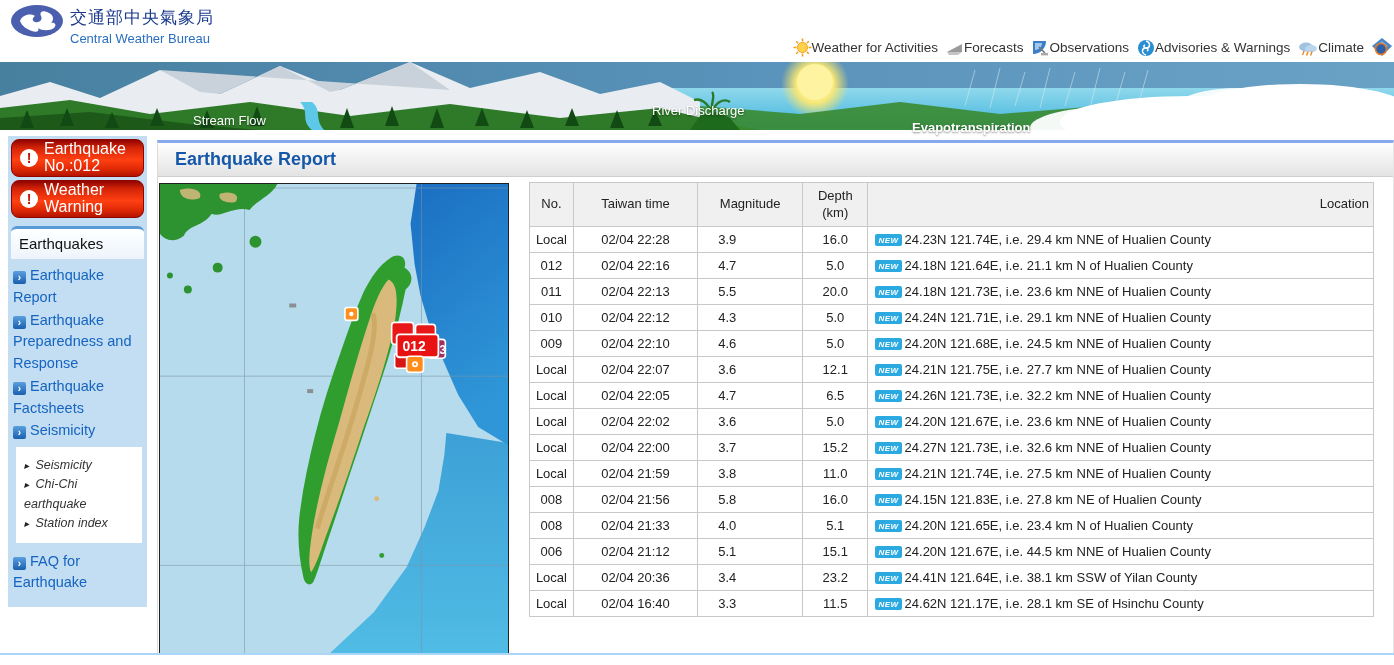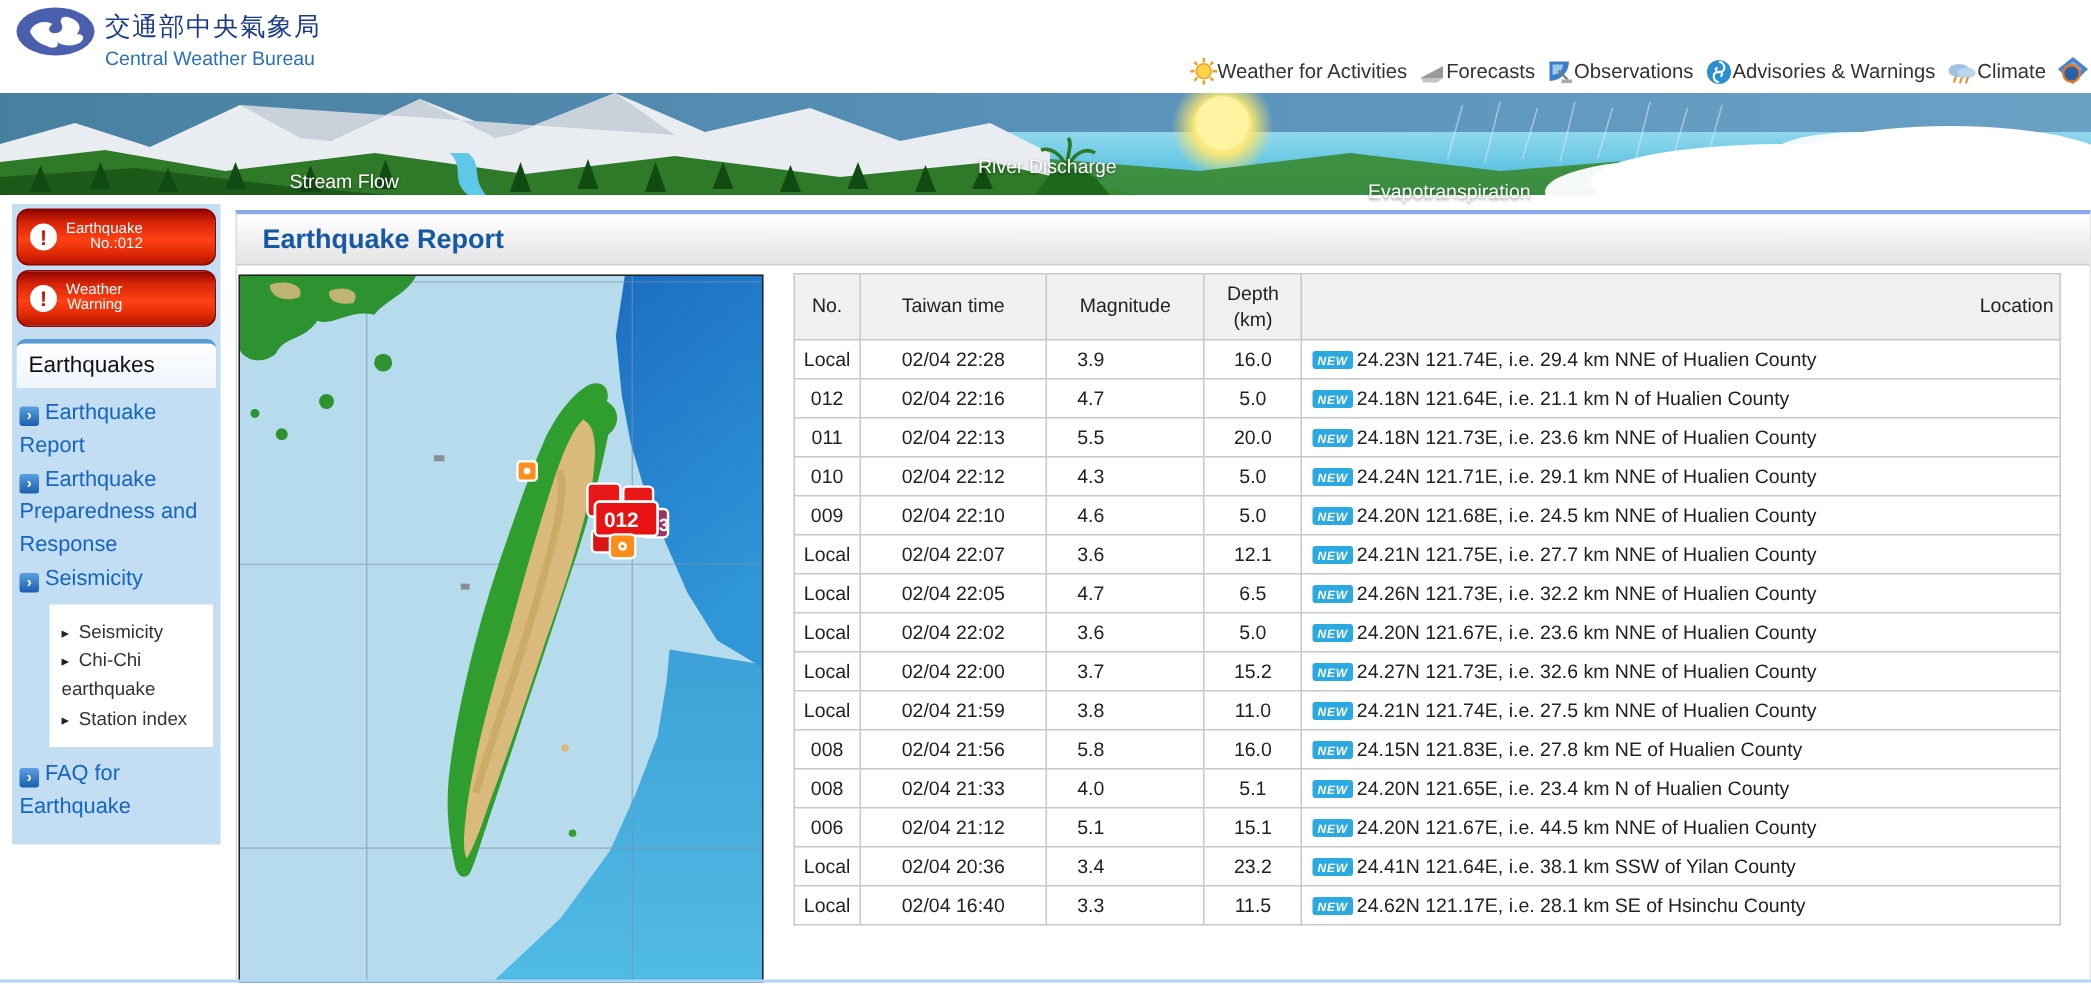--- a/index.html
+++ b/index.html
@@ -23,28 +23,28 @@
   #banner svg { display:block; }
   .banner-label { position:absolute; color:#fff; font-size:13px; text-shadow:0 1px 2px rgba(0,0,0,.45); white-space:nowrap; }
 
   
   #sidebar { position:absolute; left:8px; top:136px; width:139px; background:#c3ddf2; padding:3px 3px 12px 3px; }
   .alert-btn { position:relative; width:133px; height:38px; border-radius:8px; margin-bottom:3px; cursor:pointer;
     background:linear-gradient(180deg,#8f0400 0%,#d42408 22%,#ff4012 55%,#e02a06 80%,#b31400 100%);
     border:1px solid #8f0400; display:flex; align-items:center; }
   .alert-icon { width:18px; height:18px; margin:0 6px 0 8px; border-radius:50%; background:#fff; color:#cc1100;
     font-weight:bold; font-size:14px; line-height:18px; text-align:center; flex:0 0 auto; }
-  .alert-text { color:#fff; font-size:10px; line-height:1.05;text-align:right; }
+  .alert-text { color:#fff; font-size:16px; line-height:1.05; }
   #eq-section-header { margin-top:8px; background:linear-gradient(#feffff,#edf4fb); border-top:3px solid #5b9bd5;
     border-radius:6px 6px 0 0; padding:6px 8px 7px 8px; font-size:15px; color:#111; }
   #menu-area { padding:6px 2px 0 2px; }
   .side-link { font-size:14.5px; color:#1565c0; line-height:1.5; margin-bottom:1px; cursor:pointer; }
   .bullet-sq { display:inline-block; width:13px; height:13px; border-radius:2px; margin-right:4px; vertical-align:-1px;
     background:linear-gradient(#5aa0e0,#1a5fae); color:#fff; font-size:10px; font-weight:bold; line-height:13px; text-align:center; }
-  #submenu { background:#fff; margin:5px 0 8px 20px; padding:9px 8px 9px 8px; }
+  #submenu { background:#fff; margin:5px 0 8px 3px; padding:9px 8px 9px 8px;font-style:italic; }
   .sub-link { font-size:12.5px; color:#333; line-height:1.55; cursor:pointer; }
   .sub-link .tri { font-size:10px; color:#222; margin-right:3px; }
 
   
   #main-box { position:absolute; left:157px; top:140px; width:1237px; height:513px; background:#fff;
     border-top:3px solid #8aa8ec; border-left:1px solid #dcdcdc; border-right:1px solid #e6e6e6; }
   #main-title-bar { height:34px; background:linear-gradient(#ffffff,#e3e3e3); border-bottom:1px solid #cfcfcf;
     display:flex; align-items:center; padding-left:17px; }
   #main-title { font-size:18px; font-weight:bold; color:#1558a8; }
 
@@ -221,21 +221,21 @@
       <g fill="#ffffff">
         <ellipse cx="1190" cy="60" rx="130" ry="26"></ellipse>
         <ellipse cx="1120" cy="66" rx="90" ry="22" opacity="0.95"></ellipse>
         <ellipse cx="1300" cy="48" rx="110" ry="26"></ellipse>
         <ellipse cx="1380" cy="62" rx="90" ry="26"></ellipse>
         <ellipse cx="1240" cy="42" rx="60" ry="16" opacity="0.9"></ellipse>
       </g>
     </svg>
     <span class="banner-label" style="left:193px; top:51px;">Stream Flow</span>
     <span class="banner-label" style="left:652px; top:41px;">River Discharge</span>
-    <span class="banner-label" style="left:912px; top:58px;">Evapotranspiration</span>
+    <span class="banner-label" style="left:912px; top:58px;font-weight:bold;">Evapotranspiration</span>
   </div>
 
   <div id="sidebar">
     <div class="alert-btn">
       <span class="alert-icon">!</span>
       <span class="alert-text">
         <span>Earthquake</span><br><span>No.:012</span>
       </span>
     </div>
     <div class="alert-btn">
@@ -246,20 +246,23 @@
     </div>
 
     <div id="eq-section-header">Earthquakes</div>
 
     <div id="menu-area">
       <div class="side-link">
         <span class="bullet-sq">›</span><span>Earthquake Report</span>
       </div>
       <div class="side-link">
         <span class="bullet-sq">›</span><span>Earthquake Preparedness and Response</span>
+      </div>
+      <div class="side-link">
+        <span class="bullet-sq">›</span><span>Earthquake Factsheets</span>
       </div>
       <div class="side-link">
         <span class="bullet-sq">›</span><span>Seismicity</span>
       </div>
 
       <div id="submenu">
         <div class="sub-link"><span class="tri">▸</span> <span>Seismicity</span></div>
         <div class="sub-link"><span class="tri">▸</span> <span>Chi-Chi earthquake</span></div>
         <div class="sub-link"><span class="tri">▸</span> <span>Station index</span></div>
       </div>

